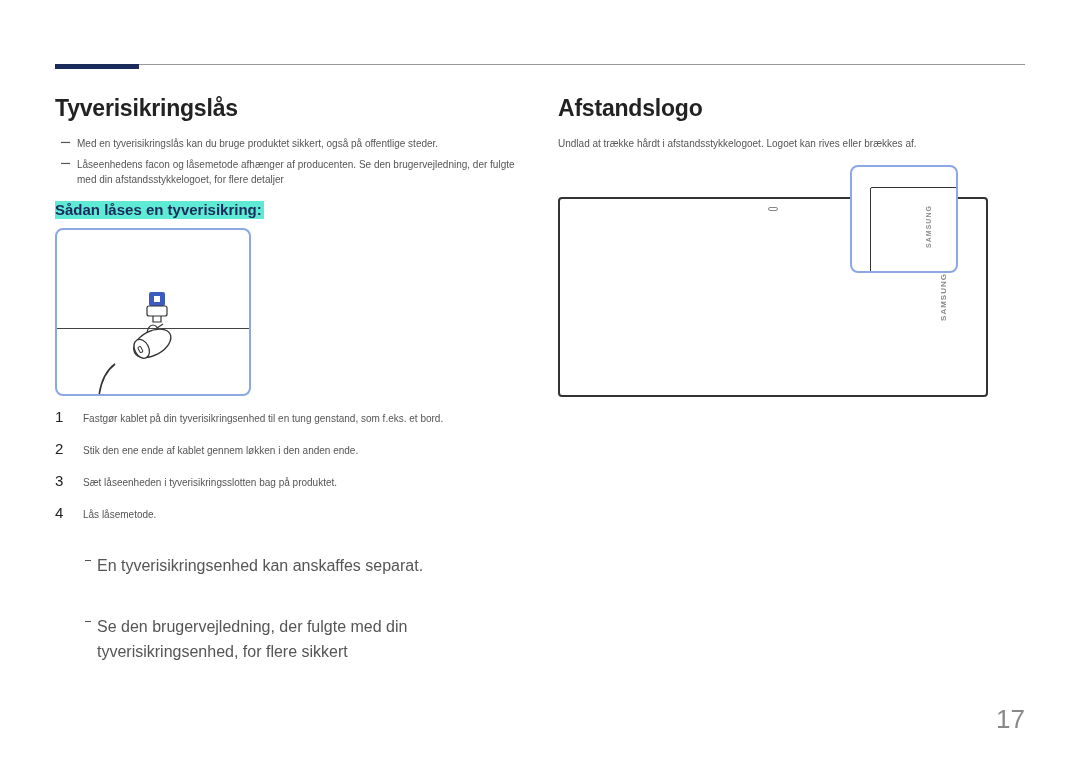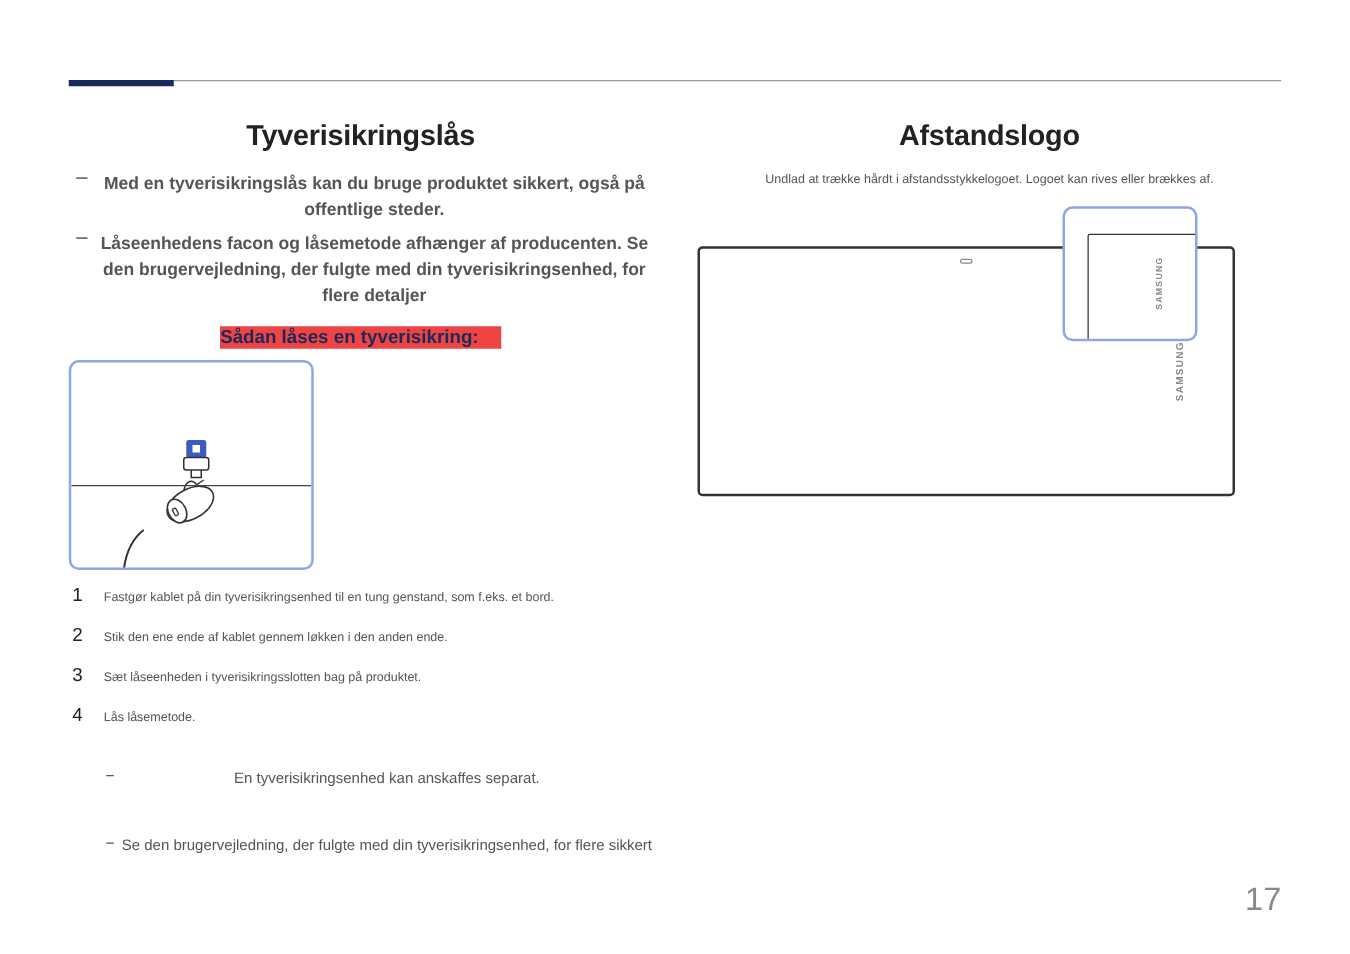--- a/index.html
+++ b/index.html
@@ -1,34 +1,34 @@
 <!DOCTYPE html>
 <html><head>
 <meta charset="utf-8">
 <style>
   * { box-sizing: border-box; margin: 0; padding: 0; }
   html, body { width: 1080px; height: 763px; font-family: Arial, Helvetica, sans-serif; color: #333; background: #fff; }
-  .page { position: relative; width: 1080px; height: 763px; padding: 55px 55px 0 55px; text-align: center; }
+  .page { position: relative; width: 1080px; height: 763px; padding: 55px 55px 0 55px; }
   .top-rule { position: absolute; top: 64px; left: 55px; right: 55px; height: 1px; background: #999; }
   .spine { position: absolute; top: 64px; left: 55px; width: 84px; height: 5px; background: #1a2a5a; }
   .content { display: flex; gap: 36px; margin-top: 40px; }
   .col { flex: 1 1 0; min-width: 0; }
   h2.section { font-size: 23px; font-weight: 600; color: #222; margin-bottom: 14px; letter-spacing: -0.2px; }
-  .note-line { font-size: 14px; line-height: 1.5; color: #555; padding-left: 22px; position: relative; margin-bottom: 6px; font-weight: bold; }
+  .note-line { font-size: 10px; line-height: 1.5; color: #555; padding-left: 22px; position: relative; margin-bottom: 6px; }
   .note-line::before { content: ""; position: absolute; left: 6px; top: 6px; width: 9px; height: 1.4px; background: #555; transform: scaleY(1.2); }
   h3.sub { font-size: 15px; font-weight: 600; color: #1a2a5a; margin-top: 14px; margin-bottom: 10px; }
-  .hl { background: #ef4444; padding: 0 18px 1px 0; }
+  .hl { background: #5eead4; padding: 0 2px 1px 0; }
   .fig-lock { width: 196px; height: 168px; border: 2px solid #8ba7e6; border-radius: 8px; position: relative; margin-bottom: 12px; overflow: hidden; }
   .fig-lock .mid { position: absolute; left: 0; right: 0; top: 98px; height: 1px; background: #444; }
   .ol { counter-reset: step; margin-top: 6px; }
   .ol-item { display: flex; align-items: baseline; gap: 14px; margin-bottom: 14px; }
   .ol-num { font-size: 15px; font-weight: 400; color: #222; width: 14px; }
   .ol-text { font-size: 10px; color: #555; line-height: 1.4; }
   .sub-notes { margin-left: 28px; margin-top: -4px; }
-  .sub-note { font-size: 12px; color: #555; line-height: 1.6; padding-left: 14px; position: relative; margin-bottom: 2px; margin-top: 35px; }
+  .sub-note { font-size: 16px; color: #555; line-height: 1.6; padding-left: 14px; position: relative; margin-bottom: 2px; margin-top: 35px; }
   .sub-note::before { content: ""; position: absolute; left: 2px; top: 7px; width: 6px; height: 1px; background: #555; }
   .right-body { font-size: 10px; color: #555; line-height: 1.5; margin-bottom: 14px; }
   .fig-logo { width: 430px; height: 235px; position: relative; }
   .tablet { position: absolute; left: 0; top: 32px; width: 430px; height: 200px; border: 2px solid #333; border-radius: 4px; }
   .tablet .cam { position: absolute; top: 8px; left: 50%; width: 10px; height: 4px; border: 1px solid #888; border-radius: 2px; transform: translateX(-50%); }
   .samsung { position: absolute; right: 18px; top: 50%; transform: translateY(-50%) rotate(-90deg); transform-origin: center; font-size: 8px; letter-spacing: 1px; color: #888; font-weight: 600; }
   .callout { position: absolute; top: 0; right: 30px; width: 108px; height: 108px; border: 2px solid #8ba7e6; border-radius: 8px; background: #fff; overflow: hidden; }
   .callout .inner { position: absolute; left: 18px; top: 20px; right: -2px; bottom: -2px; border: 1.5px solid #333; border-radius: 2px 0 0 0; }
   .callout .samsung2 { position: absolute; right: 6px; top: 56px; transform: rotate(-90deg); transform-origin: center; font-size: 7px; letter-spacing: 1px; color: #888; font-weight: 600; }
   .page-num { position: absolute; right: 55px; bottom: 28px; font-size: 26px; color: #888; font-weight: 300; margin-top: 48px; }
@@ -40,21 +40,21 @@
 <div class="page">
   <div class="top-rule"></div>
   <div class="spine"></div>
 
   <div class="content">
 
     <div class="col">
       <h2 class="section">Tyverisikringslås</h2>
 
       <div class="note-line">Med en tyverisikringslås kan du bruge produktet sikkert, også på offentlige steder.</div>
-      <div class="note-line">Låseenhedens facon og låsemetode afhænger af producenten. Se den brugervejledning, der fulgte med din tyverisikringsenhed, for flere detaljer</div>
+      <div class="note-line">Låseenhedens facon og låsemetode afhænger af producenten. Se den brugervejledning, der fulgte med din afstandsstykkelogoet, for flere detaljer</div>
 
       <h3 class="sub"><span class="hl">Sådan låses en tyverisikring:</span></h3>
 
       <div class="fig-lock">
         <div class="mid"></div>
         <svg width="196" height="168" viewBox="0 0 196 168">
 
           <rect x="92" y="62" width="16" height="14" rx="2" fill="#3c5bbf"></rect>
           <rect x="97" y="66" width="6" height="6" fill="#fff"></rect>
 

